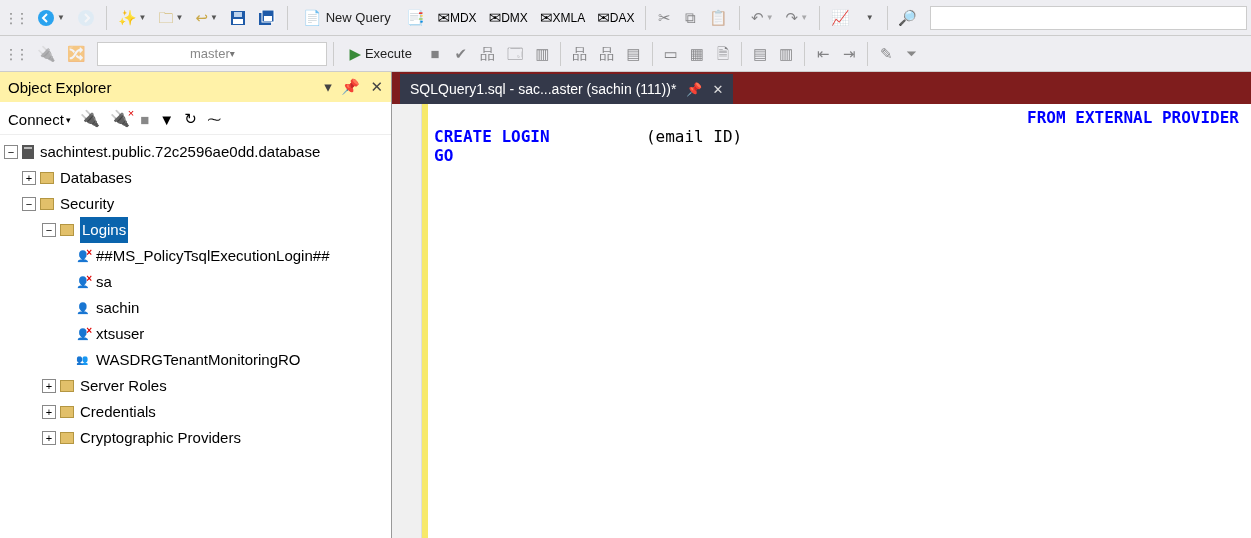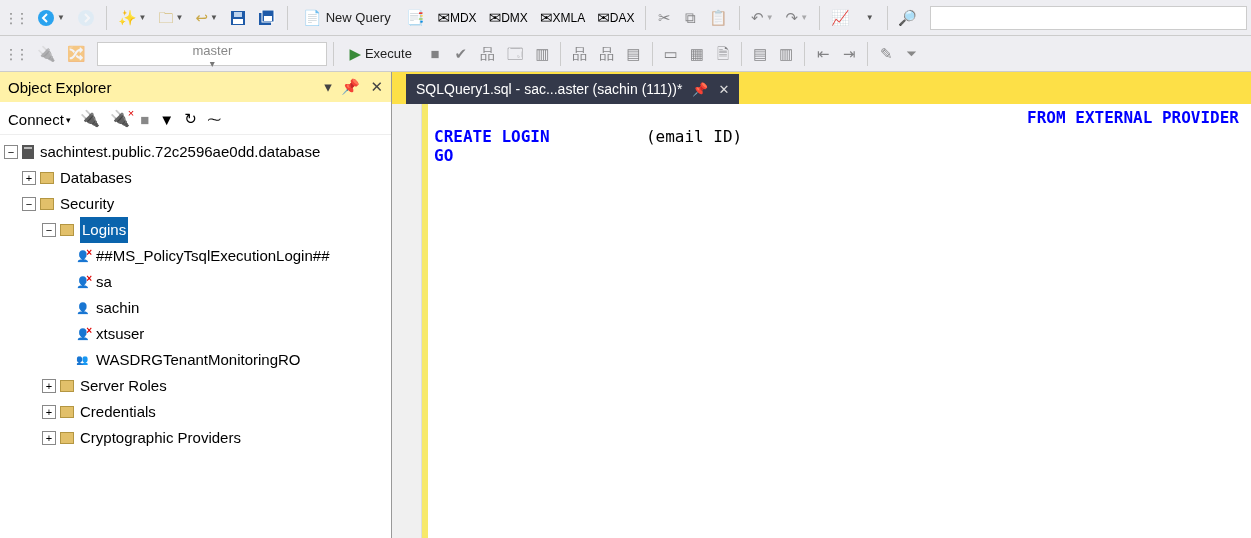--- a/index.html
+++ b/index.html
@@ -6,21 +6,21 @@
   body { font-family: "Segoe UI", Tahoma, sans-serif; font-size: 13px; background: #fff; color: #000; overflow: hidden; width: 1251px; height: 538px; }
   
   
   .toolbar-row { display: flex; align-items: center; height: 36px; background: #eeeef2; border-bottom: 1px solid #ccc; padding: 0 4px; gap: 2px; }
   .toolbar-row.second { height: 36px; }
   .tb-sep { width: 1px; height: 24px; background: #ccc; margin: 0 4px; }
   .tb-btn { display: inline-flex; align-items: center; justify-content: center; min-width: 24px; height: 26px; padding: 0 4px; border: 1px solid transparent; cursor: pointer; }
   .tb-dd { display:inline-flex; align-items:center; }
   .tb-dd .caret { font-size: 8px; margin-left: 2px; color: #555; }
   .tb-text { margin-left: 4px; color: #222; }
-  .db-combo { display:flex; align-items:center; background:#fff; border:1px solid #ccc; width:230px; height:24px; padding:0 6px; color:#888; justify-content:flex-start; margin-left:4px;flex-direction:column; }
+  .db-combo { display:flex; align-items:center; background:#fff; border:1px solid #ccc; width:230px; height:24px; padding:0 6px; color:#888; justify-content:center; margin-left:4px; }
   .db-combo .caret { color:#777; font-size:10px; }
   .search-box { background:#fff; border:1px solid #ccc; height:24px; flex:1; margin-left:6px; min-width:180px; }
   .grip { color:#888; font-size:14px; letter-spacing:-3px; margin-right:4px; cursor:move; }
   .faded { opacity:0.45; }
   
   
   .main { display:flex; height: calc(538px - 72px); }
   
   
   .oe-panel { width: 392px; border-right:1px solid #999; display:flex; flex-direction:column; background:#fff; }
@@ -39,21 +39,21 @@
   .server-icon:after{content:"";position:absolute;left:2px;top:2px;width:8px;height:2px;background:#bbb;}
   .login-icon { width:14px; height:14px; display:inline-flex; align-items:center; justify-content:center; margin-right:6px; color:#333; position:relative;}
   .login-icon:before{content:"👤"; font-size:11px;}
   .login-icon.red:after{content:"×"; color:#d00; font-size:10px; position:absolute; right:-2px; bottom:-3px; font-weight:bold;}
   .login-icon.grp:before{content:"👥"; font-size:10px;}
   .indent1{ padding-left:18px;} .indent2{ padding-left:38px;} .indent3{ padding-left:58px;}
   .selected-node { background:#0a64ad; color:#fff; padding:0 2px;text-align:right; }
 
   
   .editor-panel { flex:1; display:flex; flex-direction:column; background:#fff; }
-  .tab-strip { background:#fde047; height:32px; display:flex; align-items:flex-end; padding-left:14px; }
+  .tab-strip { background:#7f1d1d; height:32px; display:flex; align-items:flex-end; padding-left:8px; }
   .tab { background:#34394a; color:#fff; height:30px; display:flex; align-items:center; padding:0 10px; font-size:14px; gap:10px; }
   .tab .pin, .tab .close { cursor:pointer; font-size:13px; color:#ddd;}
   .editor-body { flex:1; display:flex; background:#fff; }
   .gutter { width:30px; background:#f0f0f0; border-right:1px solid #ddd; }
   .ylstrip { width:6px; background:#f7e96a; }
   .code { flex:1; padding:4px 6px; font-family: Consolas, monospace; font-size:16px; white-space:pre; position:relative;}
   .kw { color:#0000ff; font-weight:bold; }
   .cm { color:#000; }
   .right-kw { position:absolute; right:12px; top:4px; color:#0000ff; font-weight:bold; font-family:Consolas,monospace; font-size:16px;}
   

